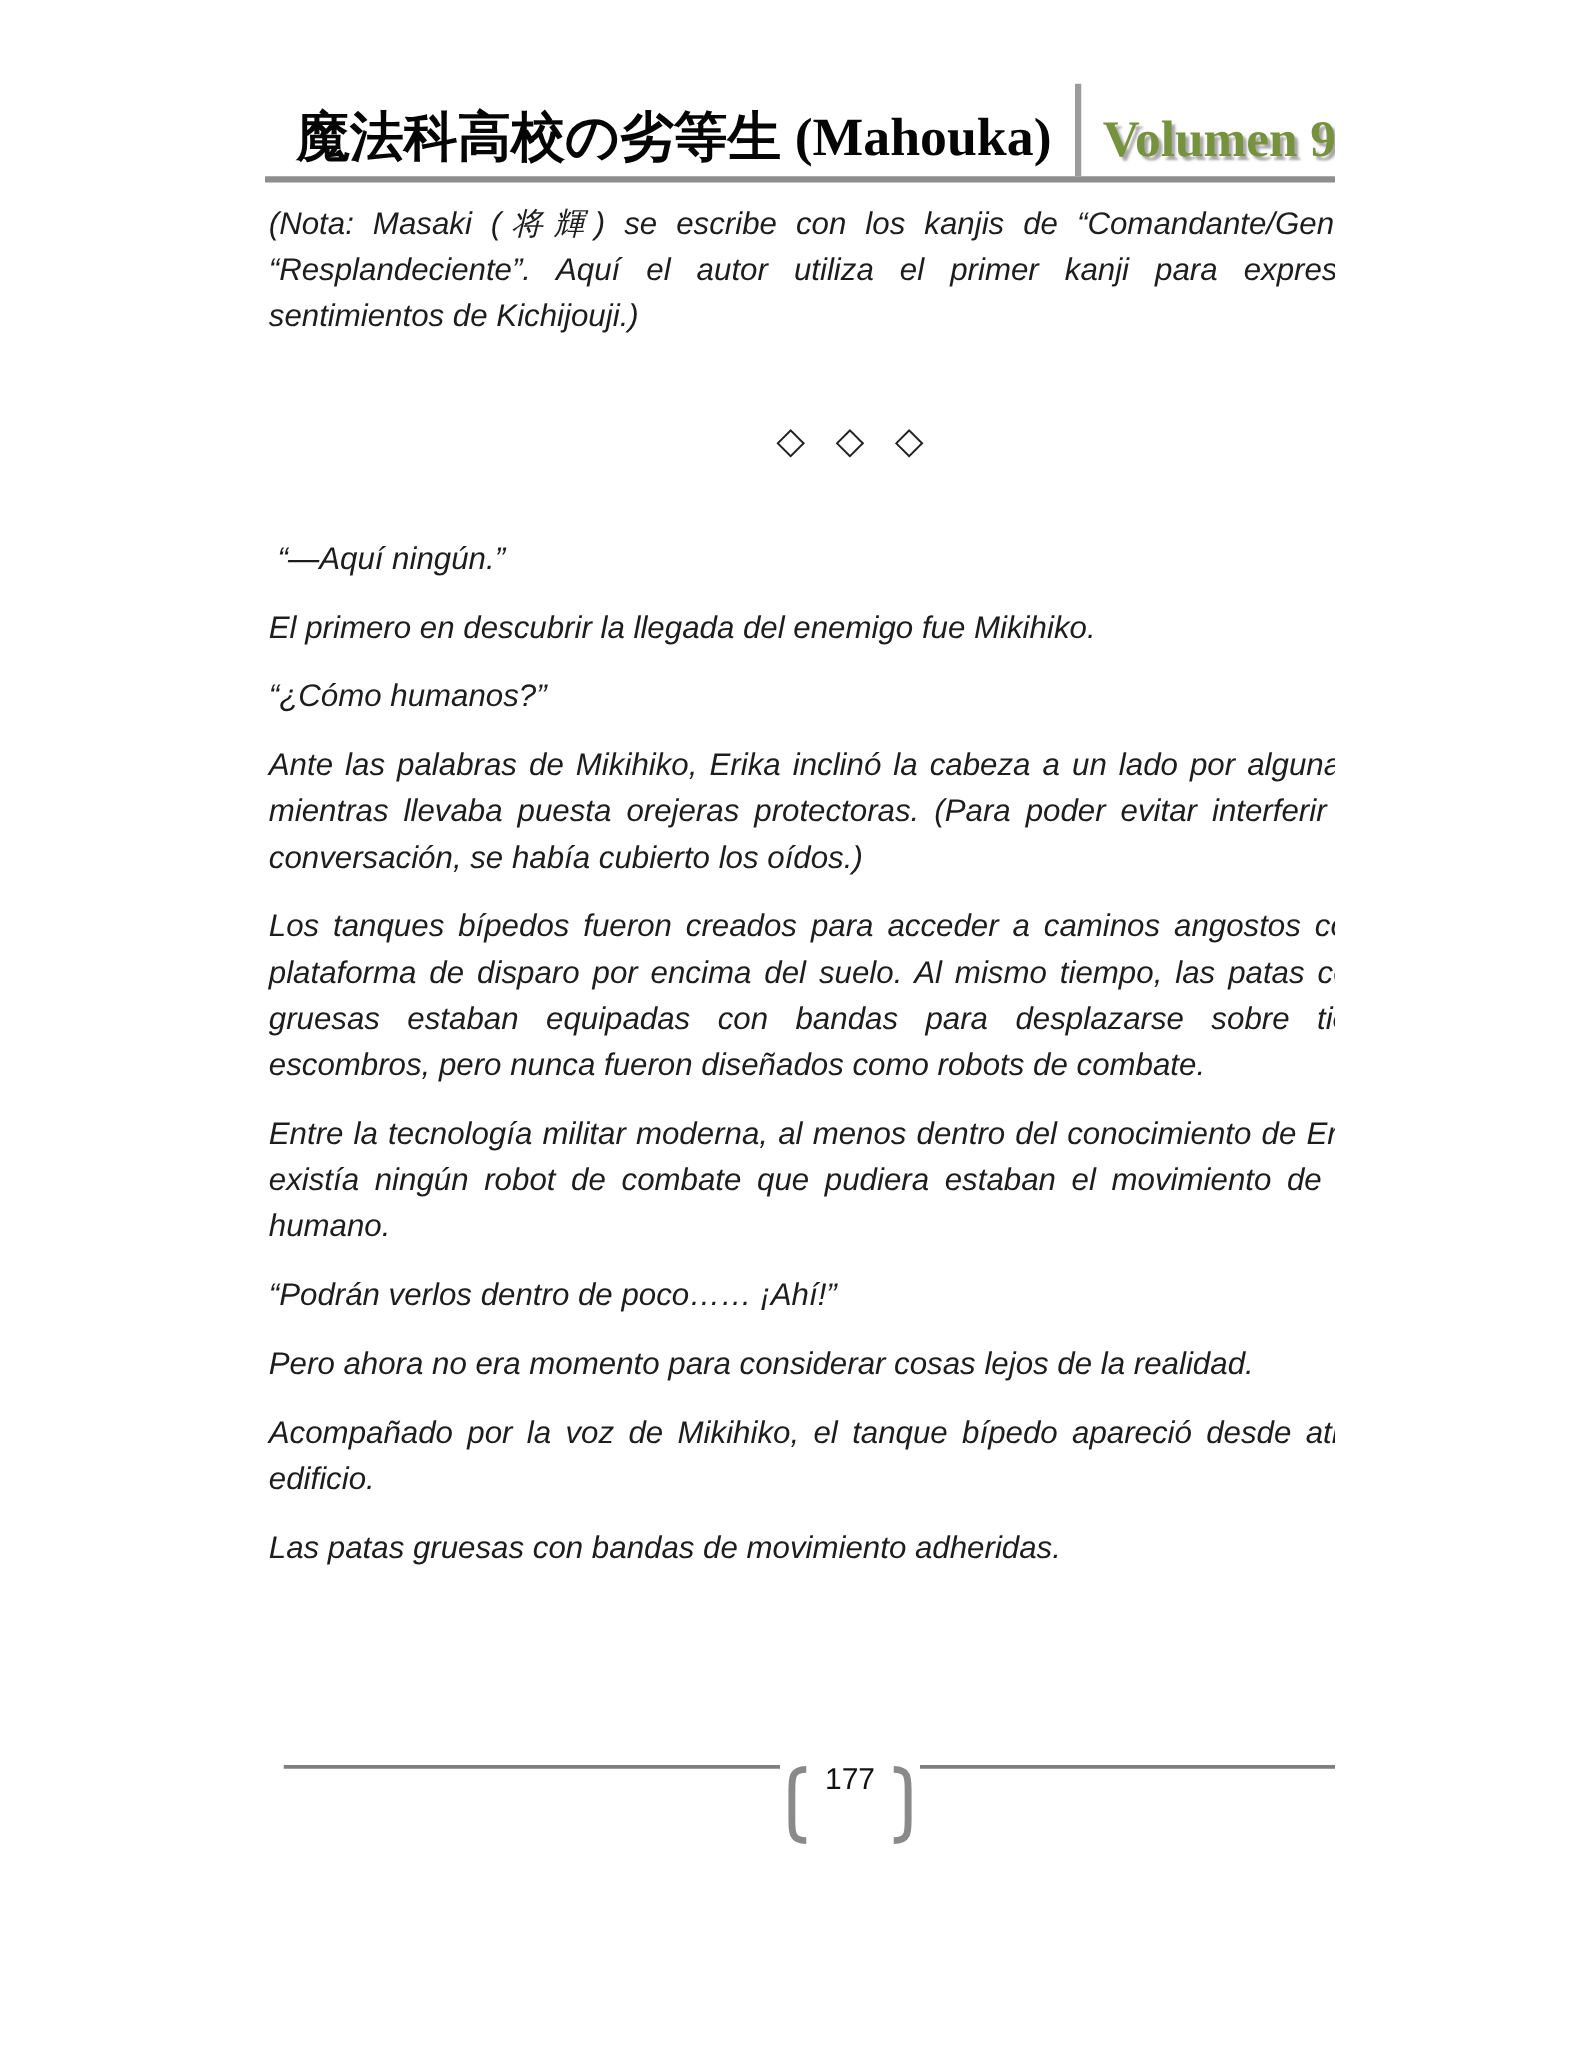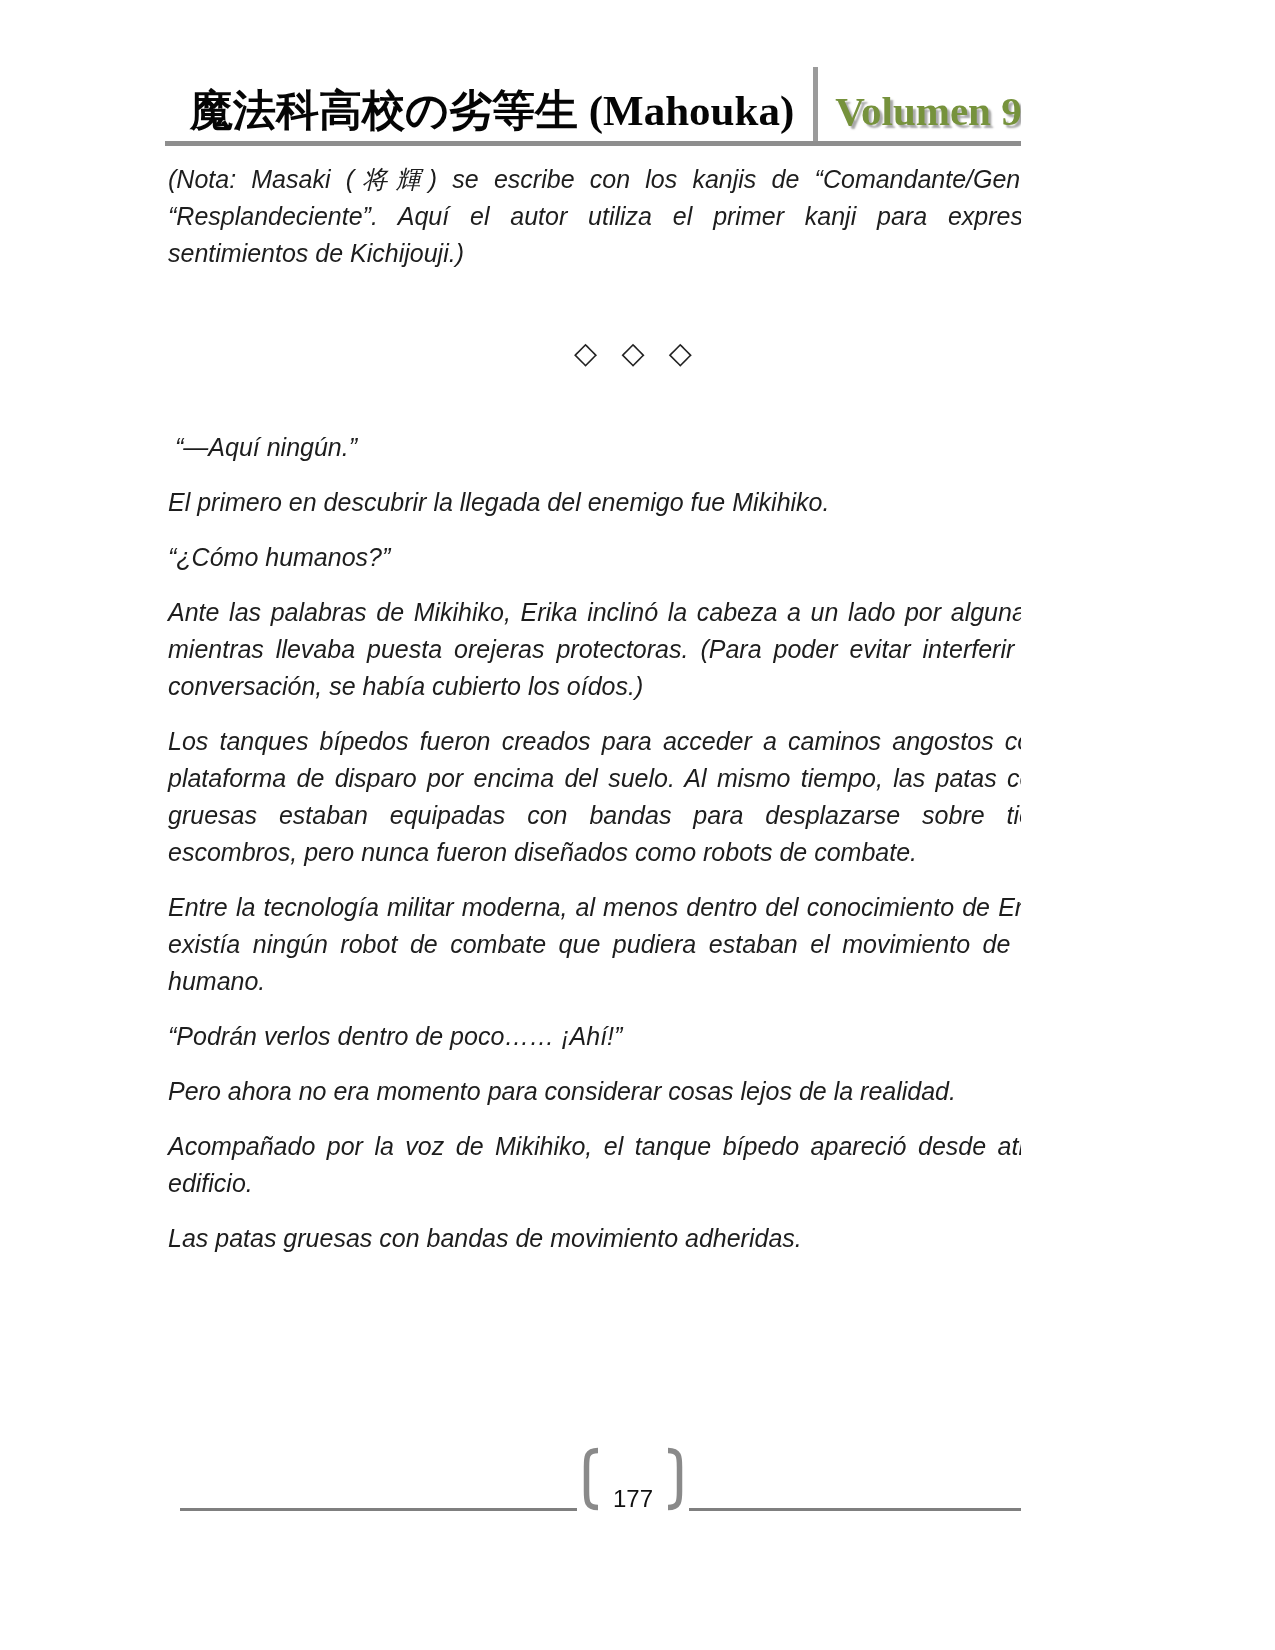--- a/index.html
+++ b/index.html
@@ -4,20 +4,21 @@
 <style>
   html, body { margin: 0; padding: 0; background: #ffffff; }
   .page {
     position: relative;
     width: 1021px;
     height: 1650px;
     background: #ffffff;
     overflow: hidden;
     font-family: "Liberation Sans", "DejaVu Sans", sans-serif;
     color: #1d1d1d;
+    margin-left: 47px;
   }
   
   .header {
     display: flex;
     align-items: flex-end;
     margin: 58px 0 0 165px;
     width: 945px;
     padding-bottom: 9px;
     border-bottom: 5px solid var(--rule_gray, #8e8e8e);
   }
@@ -64,25 +65,25 @@
   .divider {
     text-align: center;
     font-size: 30px;
     word-spacing: 16px;
     color: #222;
     margin: 62px 0 58px 0;
   }
   
   .footer {
     position: absolute;
-    top: 1447px;
+    top: 1412px;
     left: 180px;
     width: 906px;
     display: flex;
-    align-items: flex-end;
+    align-items: flex-start;
   }
   .footer-line {
     flex: 1;
     height: 3px;
     background: var(--footer_gray, #7f7f7f);
   }
   .footer-bracket { flex: none; display: block; }
   .page-number {
     font-size: 24px;
     color: #111;

